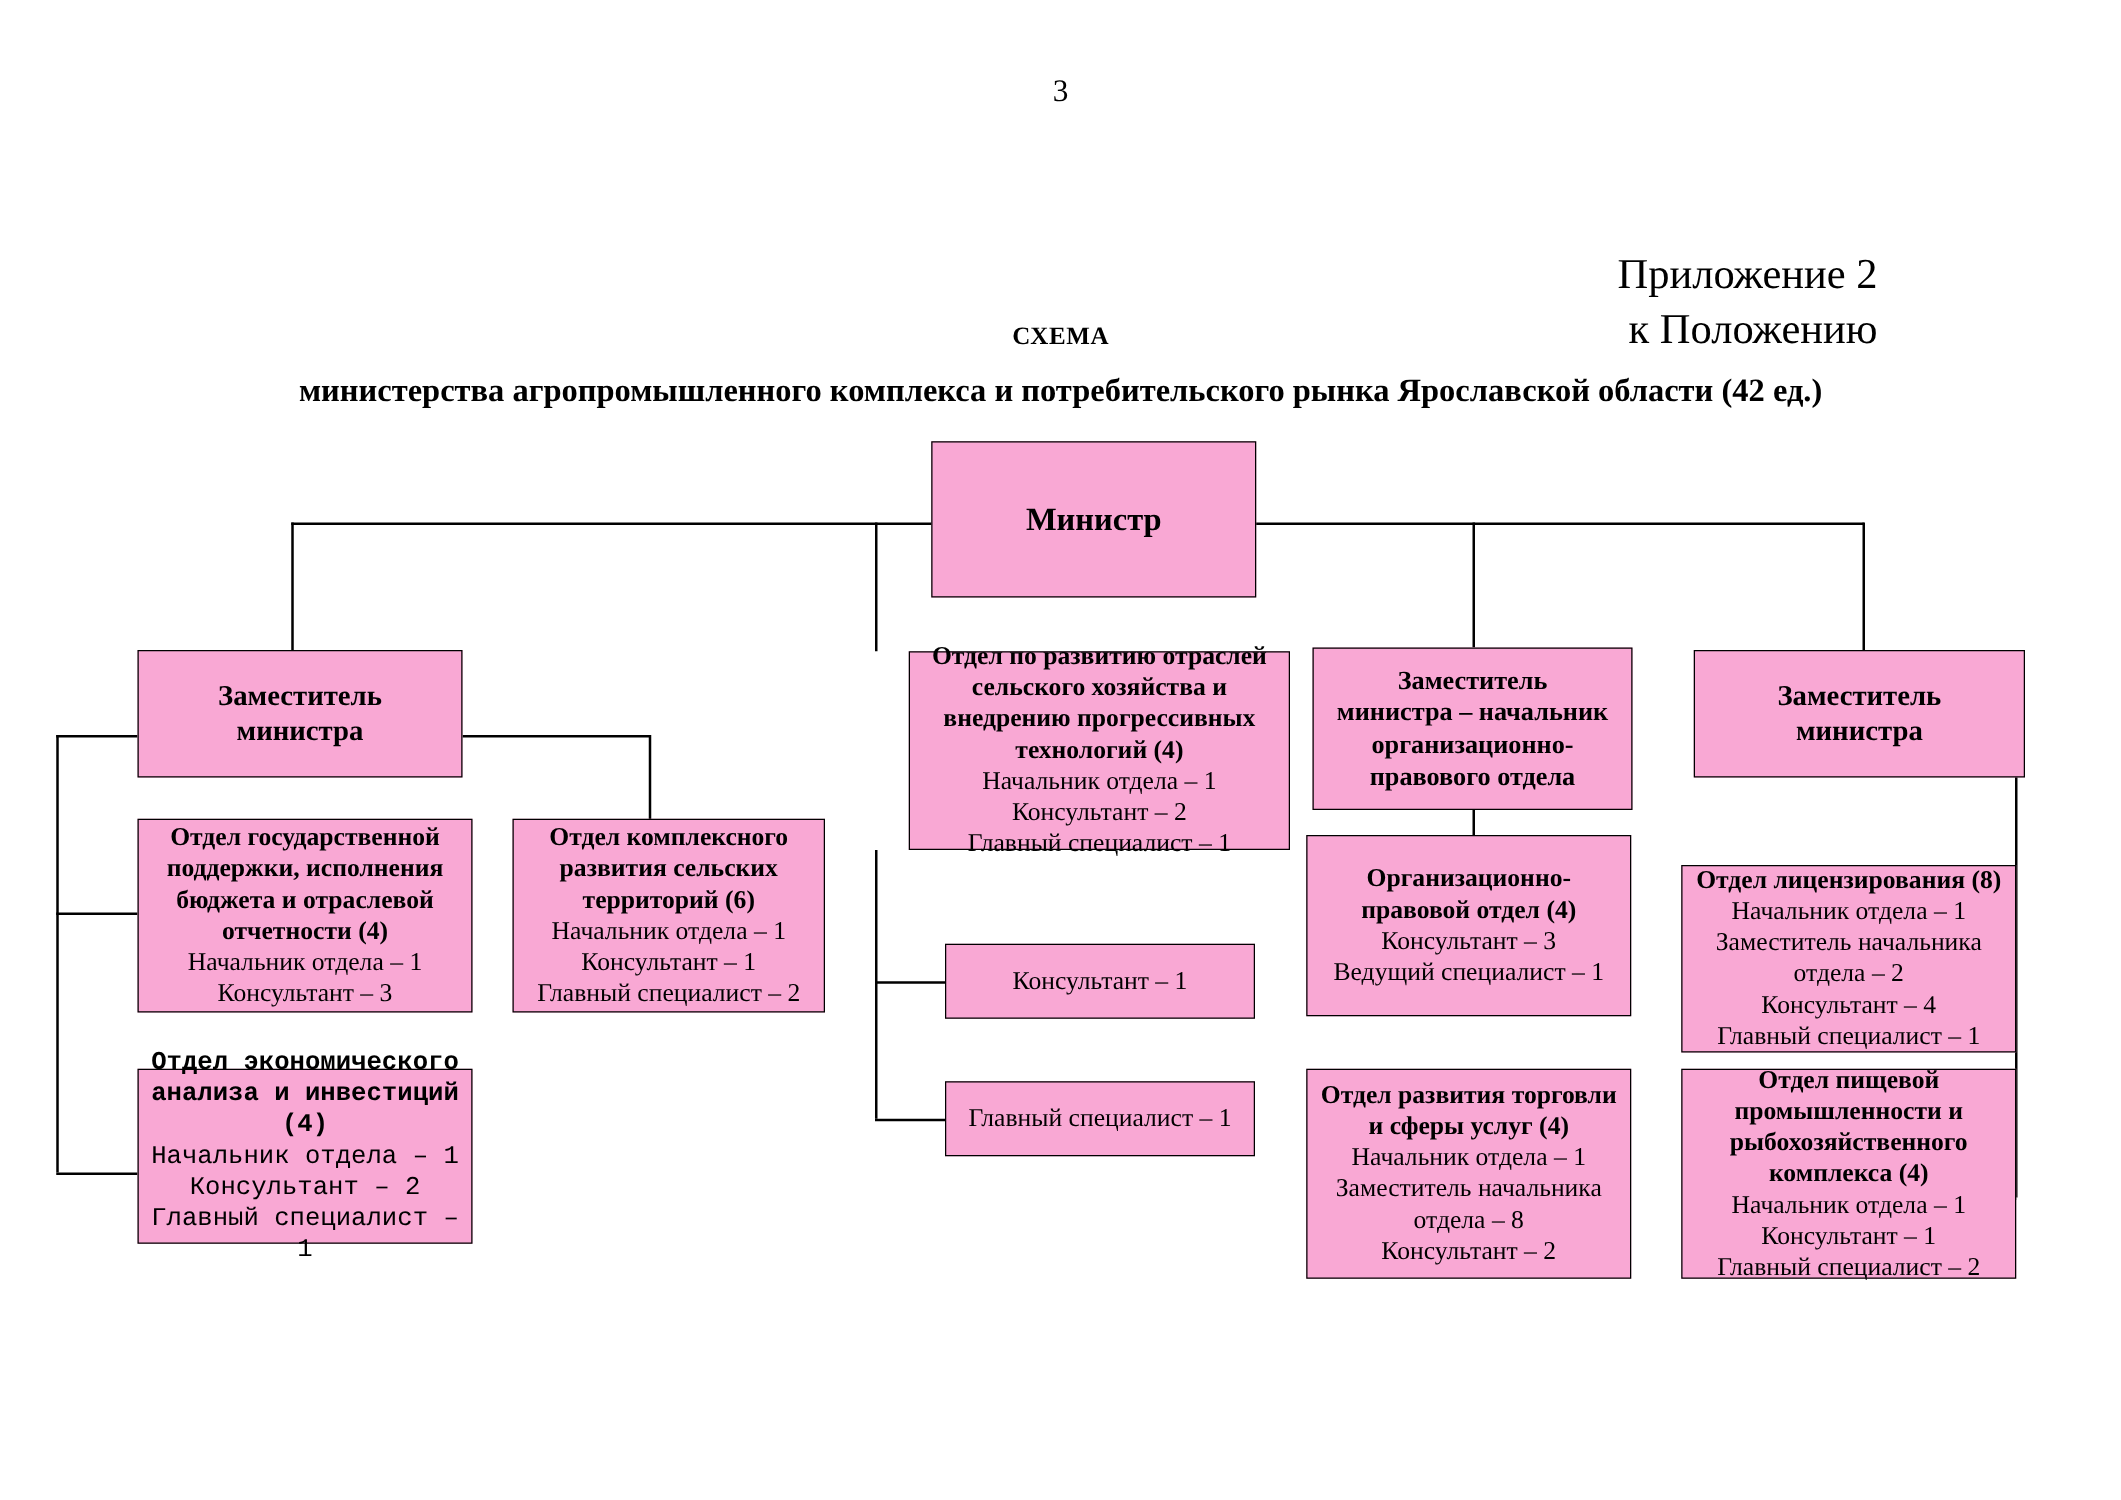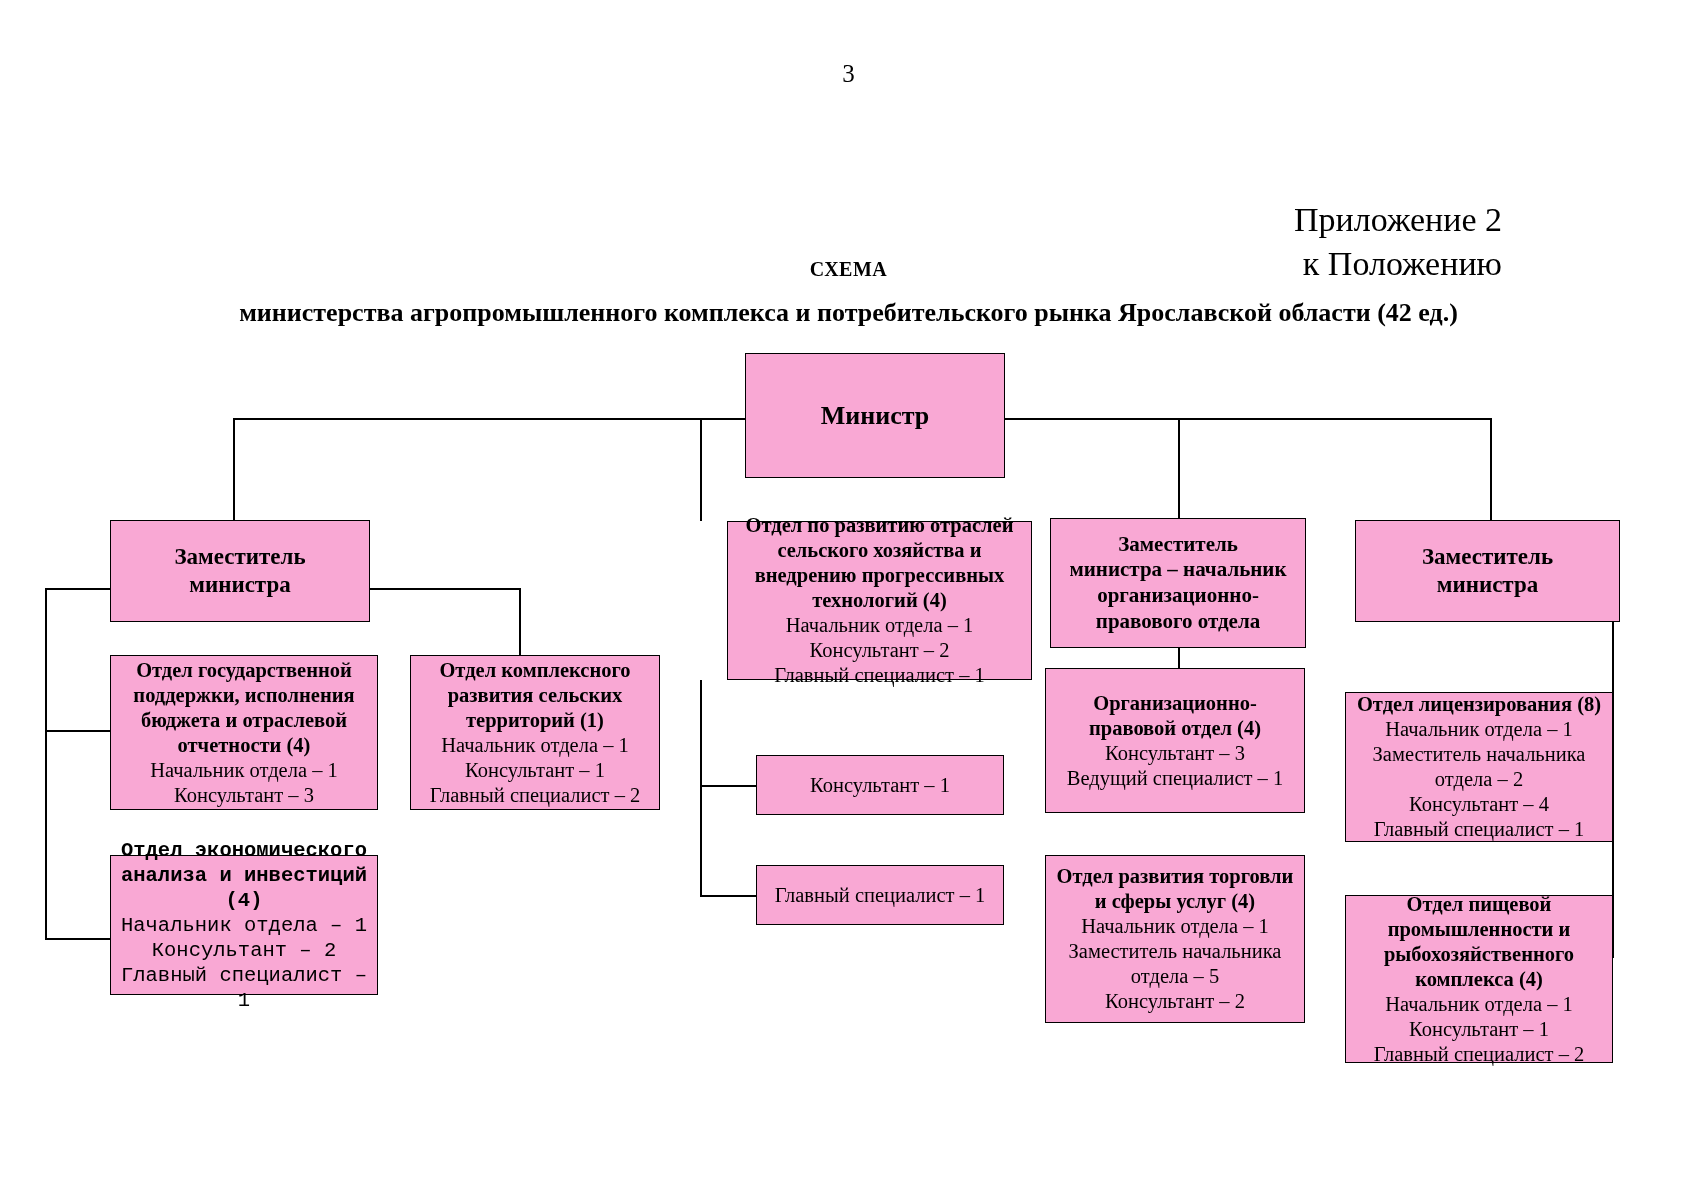--- a/index.html
+++ b/index.html
@@ -162,21 +162,21 @@
   <span class="hdr">поддержки, исполнения</span>
   <span class="hdr">бюджета и отраслевой</span>
   <span class="hdr">отчетности (4)</span>
   <span class="ln">Начальник отдела – 1</span>
   <span class="ln">Консультант – 3</span>
 </div>
 
 <div class="box" style="left:410px; top:655px; width:250px; height:155px;">
   <span class="hdr">Отдел комплексного</span>
   <span class="hdr">развития сельских</span>
-  <span class="hdr">территорий (1)</span>
+  <span class="hdr">территорий (6)</span>
   <span class="ln">Начальник отдела – 1</span>
   <span class="ln">Консультант – 1</span>
   <span class="ln">Главный специалист – 2</span>
 </div>
 
 <div class="box" style="left:110px; top:855px; width:268px; height:140px;font-family:Liberation Mono, monospace;">
   <span class="hdr">Отдел экономического</span>
   <span class="hdr">анализа и инвестиций (4)</span>
   <span class="ln">Начальник отдела – 1</span>
   <span class="ln">Консультант – 2</span>
@@ -196,34 +196,34 @@
   <span class="hdr">правовой отдел (4)</span>
   <span class="ln">Консультант – 3</span>
   <span class="ln">Ведущий специалист – 1</span>
 </div>
 
 <div class="box" style="left:1045px; top:855px; width:260px; height:168px;">
   <span class="hdr">Отдел развития торговли</span>
   <span class="hdr">и сферы услуг (4)</span>
   <span class="ln">Начальник отдела – 1</span>
   <span class="ln">Заместитель начальника</span>
-  <span class="ln">отдела – 5</span>
+  <span class="ln">отдела – 8</span>
   <span class="ln">Консультант – 2</span>
 </div>
 
 <div class="box" style="left:1345px; top:692px; width:268px; height:150px;">
   <span class="hdr">Отдел лицензирования (8)</span>
   <span class="ln">Начальник отдела – 1</span>
   <span class="ln">Заместитель начальника</span>
   <span class="ln">отдела – 2</span>
   <span class="ln">Консультант – 4</span>
   <span class="ln">Главный специалист – 1</span>
 </div>
 
-<div class="box" style="left:1345px; top:855px; width:268px; height:168px;margin-top:40px;">
+<div class="box" style="left:1345px; top:855px; width:268px; height:168px;">
   <span class="hdr">Отдел пищевой</span>
   <span class="hdr">промышленности и</span>
   <span class="hdr">рыбохозяйственного</span>
   <span class="hdr">комплекса (4)</span>
   <span class="ln">Начальник отдела – 1</span>
   <span class="ln">Консультант – 1</span>
   <span class="ln">Главный специалист – 2</span>
 </div>
 
 </body></html>

